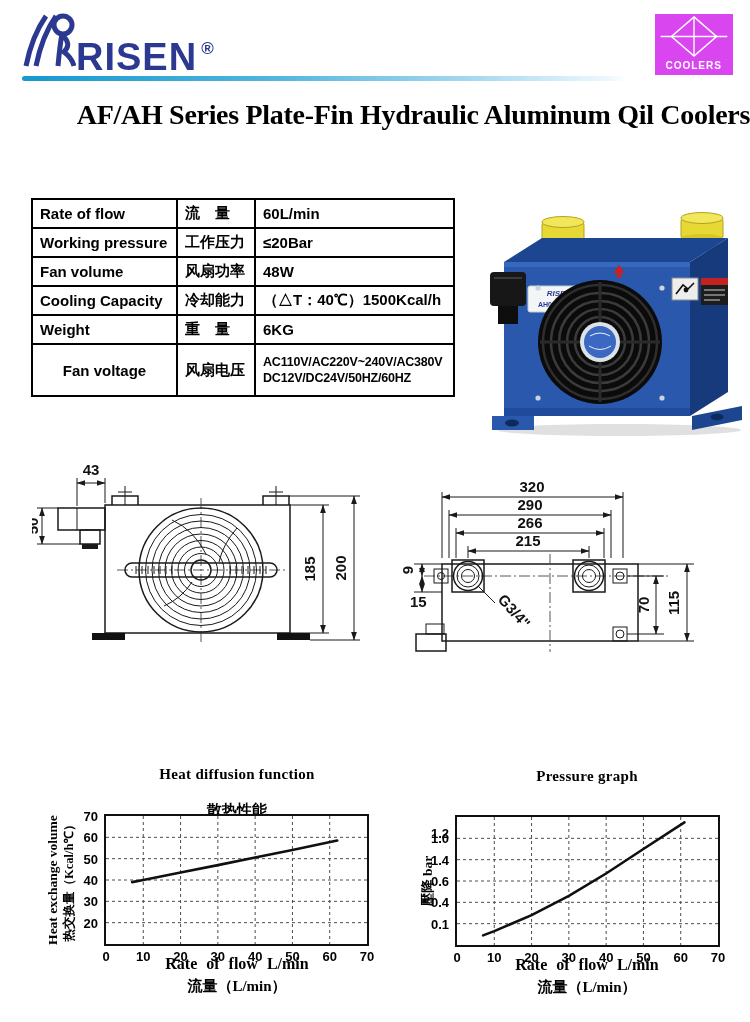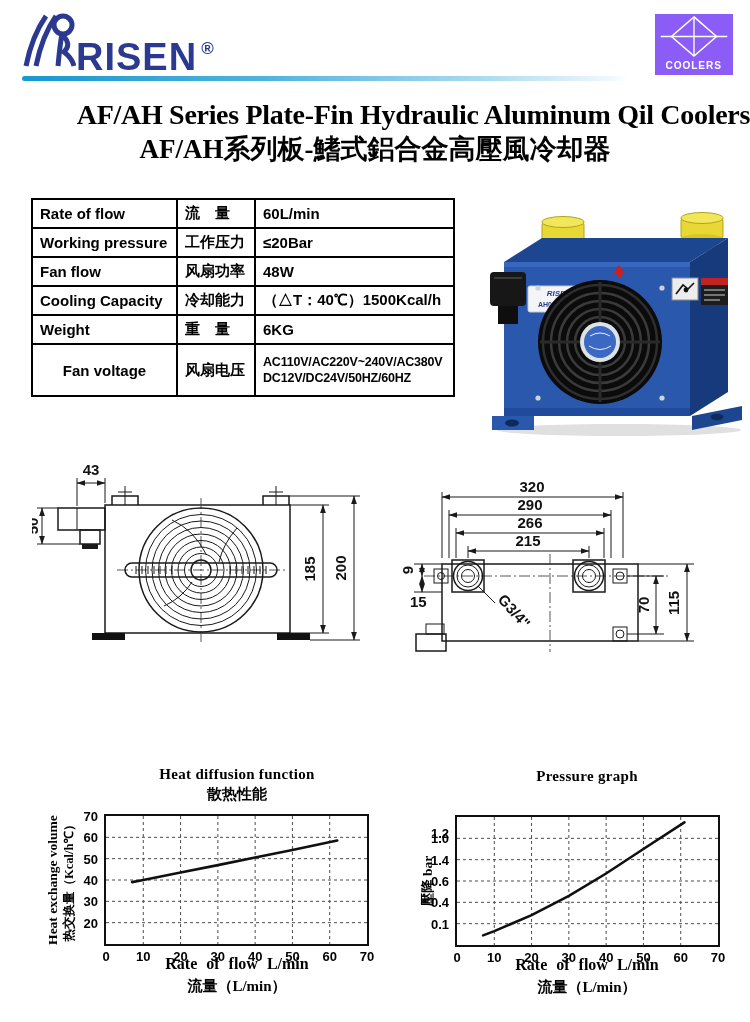--- a/index.html
+++ b/index.html
@@ -7,21 +7,21 @@
          font-family:"Liberation Sans",sans-serif;color:#000;}
   .abs{position:absolute;}
 
   
   .brand-wrap{position:absolute;left:22px;top:10px;height:70px;}
   .brand-text{position:absolute;left:54px;top:26px;font:bold 38px "Liberation Sans",sans-serif;
               color:#2b3990;letter-spacing:1px;}
   .brand-reg{font:bold 17px "Liberation Sans",sans-serif;color:#2b3990;position:relative;top:-16px;left:4px;}
   .cyan-line{position:absolute;left:22px;top:76px;width:606px;height:5px;border-radius:3px;
              background:linear-gradient(to right,#1798cf 0%,#4fb4dd 40%,#a8d9ef 75%,#eef8fd 97%,#ffffff 100%);}
-  .badge{position:absolute;left:655px;top:14px;width:78px;height:61px;background:#8b5cf6;
+  .badge{position:absolute;left:655px;top:14px;width:78px;height:61px;background:#d946ef;
          display:flex;flex-direction:column;align-items:center;justify-content:flex-end;}
   .badge-label{color:#fff;font:bold 11px "Liberation Sans",sans-serif;letter-spacing:1px;
                transform:scaleX(.92);margin-bottom:4px;}
 
   
   .title-en{position:absolute;left:0;top:99px;width:750px;text-align:right;
             font:bold 28px "Liberation Serif",serif;letter-spacing:-0.3px;}
   .title-zh{position:absolute;left:0;top:131px;width:750px;text-align:center;
             font:bold 27px "Liberation Serif",serif;}
 
@@ -46,21 +46,21 @@
   .plot{position:absolute;border:2px solid #101010;background:#fff;}
   .plot svg{display:block;}
   .grid{stroke:#4c4c4c;stroke-width:1;stroke-dasharray:3 3;}
   .curve{stroke:#101010;stroke-width:2.6;fill:none;stroke-linecap:round;}
   .xticks{position:absolute;left:0;top:calc(100% + 5px);width:100%;height:16px;}
   .xticks span{position:absolute;transform:translateX(-50%);font:bold 13px "Liberation Sans",sans-serif;}
   .yticks{position:absolute;right:100%;top:0;height:100%;width:40px;}
   .yticks span{position:absolute;right:8px;transform:translateY(-50%);white-space:nowrap;
                font:bold 13px "Liberation Sans",sans-serif;}
   .chart-title{position:absolute;text-align:center;font:bold 15px "Liberation Serif",serif;letter-spacing:.3px;}
-  .chart-title-zh{position:absolute;text-align:center;font:bold 15px "Liberation Serif",serif;}
+  .chart-title-zh{position:absolute;text-align:center;font:bold 15px "Liberation Serif",serif;margin-top:16px;}
   .xlab{position:absolute;text-align:center;font:bold 16px "Liberation Serif",serif;word-spacing:5px;}
   .xlab-zh{position:absolute;text-align:center;font:bold 15px "Liberation Serif",serif;}
   .vlab{position:absolute;text-align:center;transform:rotate(-90deg);}
   .vlab .l1{font:bold 13.5px "Liberation Serif",serif;display:block;line-height:1.25;}
   .vlab .l2{font:bold 12.5px "Liberation Serif",serif;display:block;line-height:1.25;}
 </style>
 </head>
 <body>
 
 <div class="sheet">
@@ -79,41 +79,40 @@
   <div class="badge">
     <svg width="78" height="46" viewBox="0 0 78 46">
       <polygon points="39,3 62,23 39,43 16,23" fill="none" stroke="#fff" stroke-width="1.6"></polygon>
       <line x1="5" y1="23" x2="73" y2="23" stroke="#fff" stroke-width="1.4"></line>
       <line x1="39" y1="3" x2="39" y2="43" stroke="#fff" stroke-width="1.4"></line>
     </svg>
     <div class="badge-label">COOLERS</div>
   </div>
 
   <div class="title-en">AF/AH Series Plate-Fin Hydraulic Aluminum Qil Coolers</div>
-  <div class="title-zh">AF/AH系列板-鰭式鋁合金高壓風冷却器</div>
 
   <table class="spec">
     <colgroup>
         <col style="width:145px">
         <col style="width:78px">
         <col style="width:199px">
       </colgroup>
     <tbody>
     <tr>
           <td class="c-en">Rate of flow</td>
           <td class="c-zh">流　量</td>
           <td class="c-val">60L/min</td>
         </tr>
     <tr>
           <td class="c-en">Working pressure</td>
           <td class="c-zh">工作压力</td>
           <td class="c-val">≤20Bar</td>
         </tr>
     <tr>
-          <td class="c-en">Fan flow</td>
+          <td class="c-en">Fan volume</td>
           <td class="c-zh">风扇功率</td>
           <td class="c-val">48W</td>
         </tr>
     <tr>
           <td class="c-en">Cooling Capacity</td>
           <td class="c-zh">冷却能力</td>
           <td class="c-val">（△T：40℃）1500Kcal/h</td>
         </tr>
     <tr>
           <td class="c-en">Weight</td>

